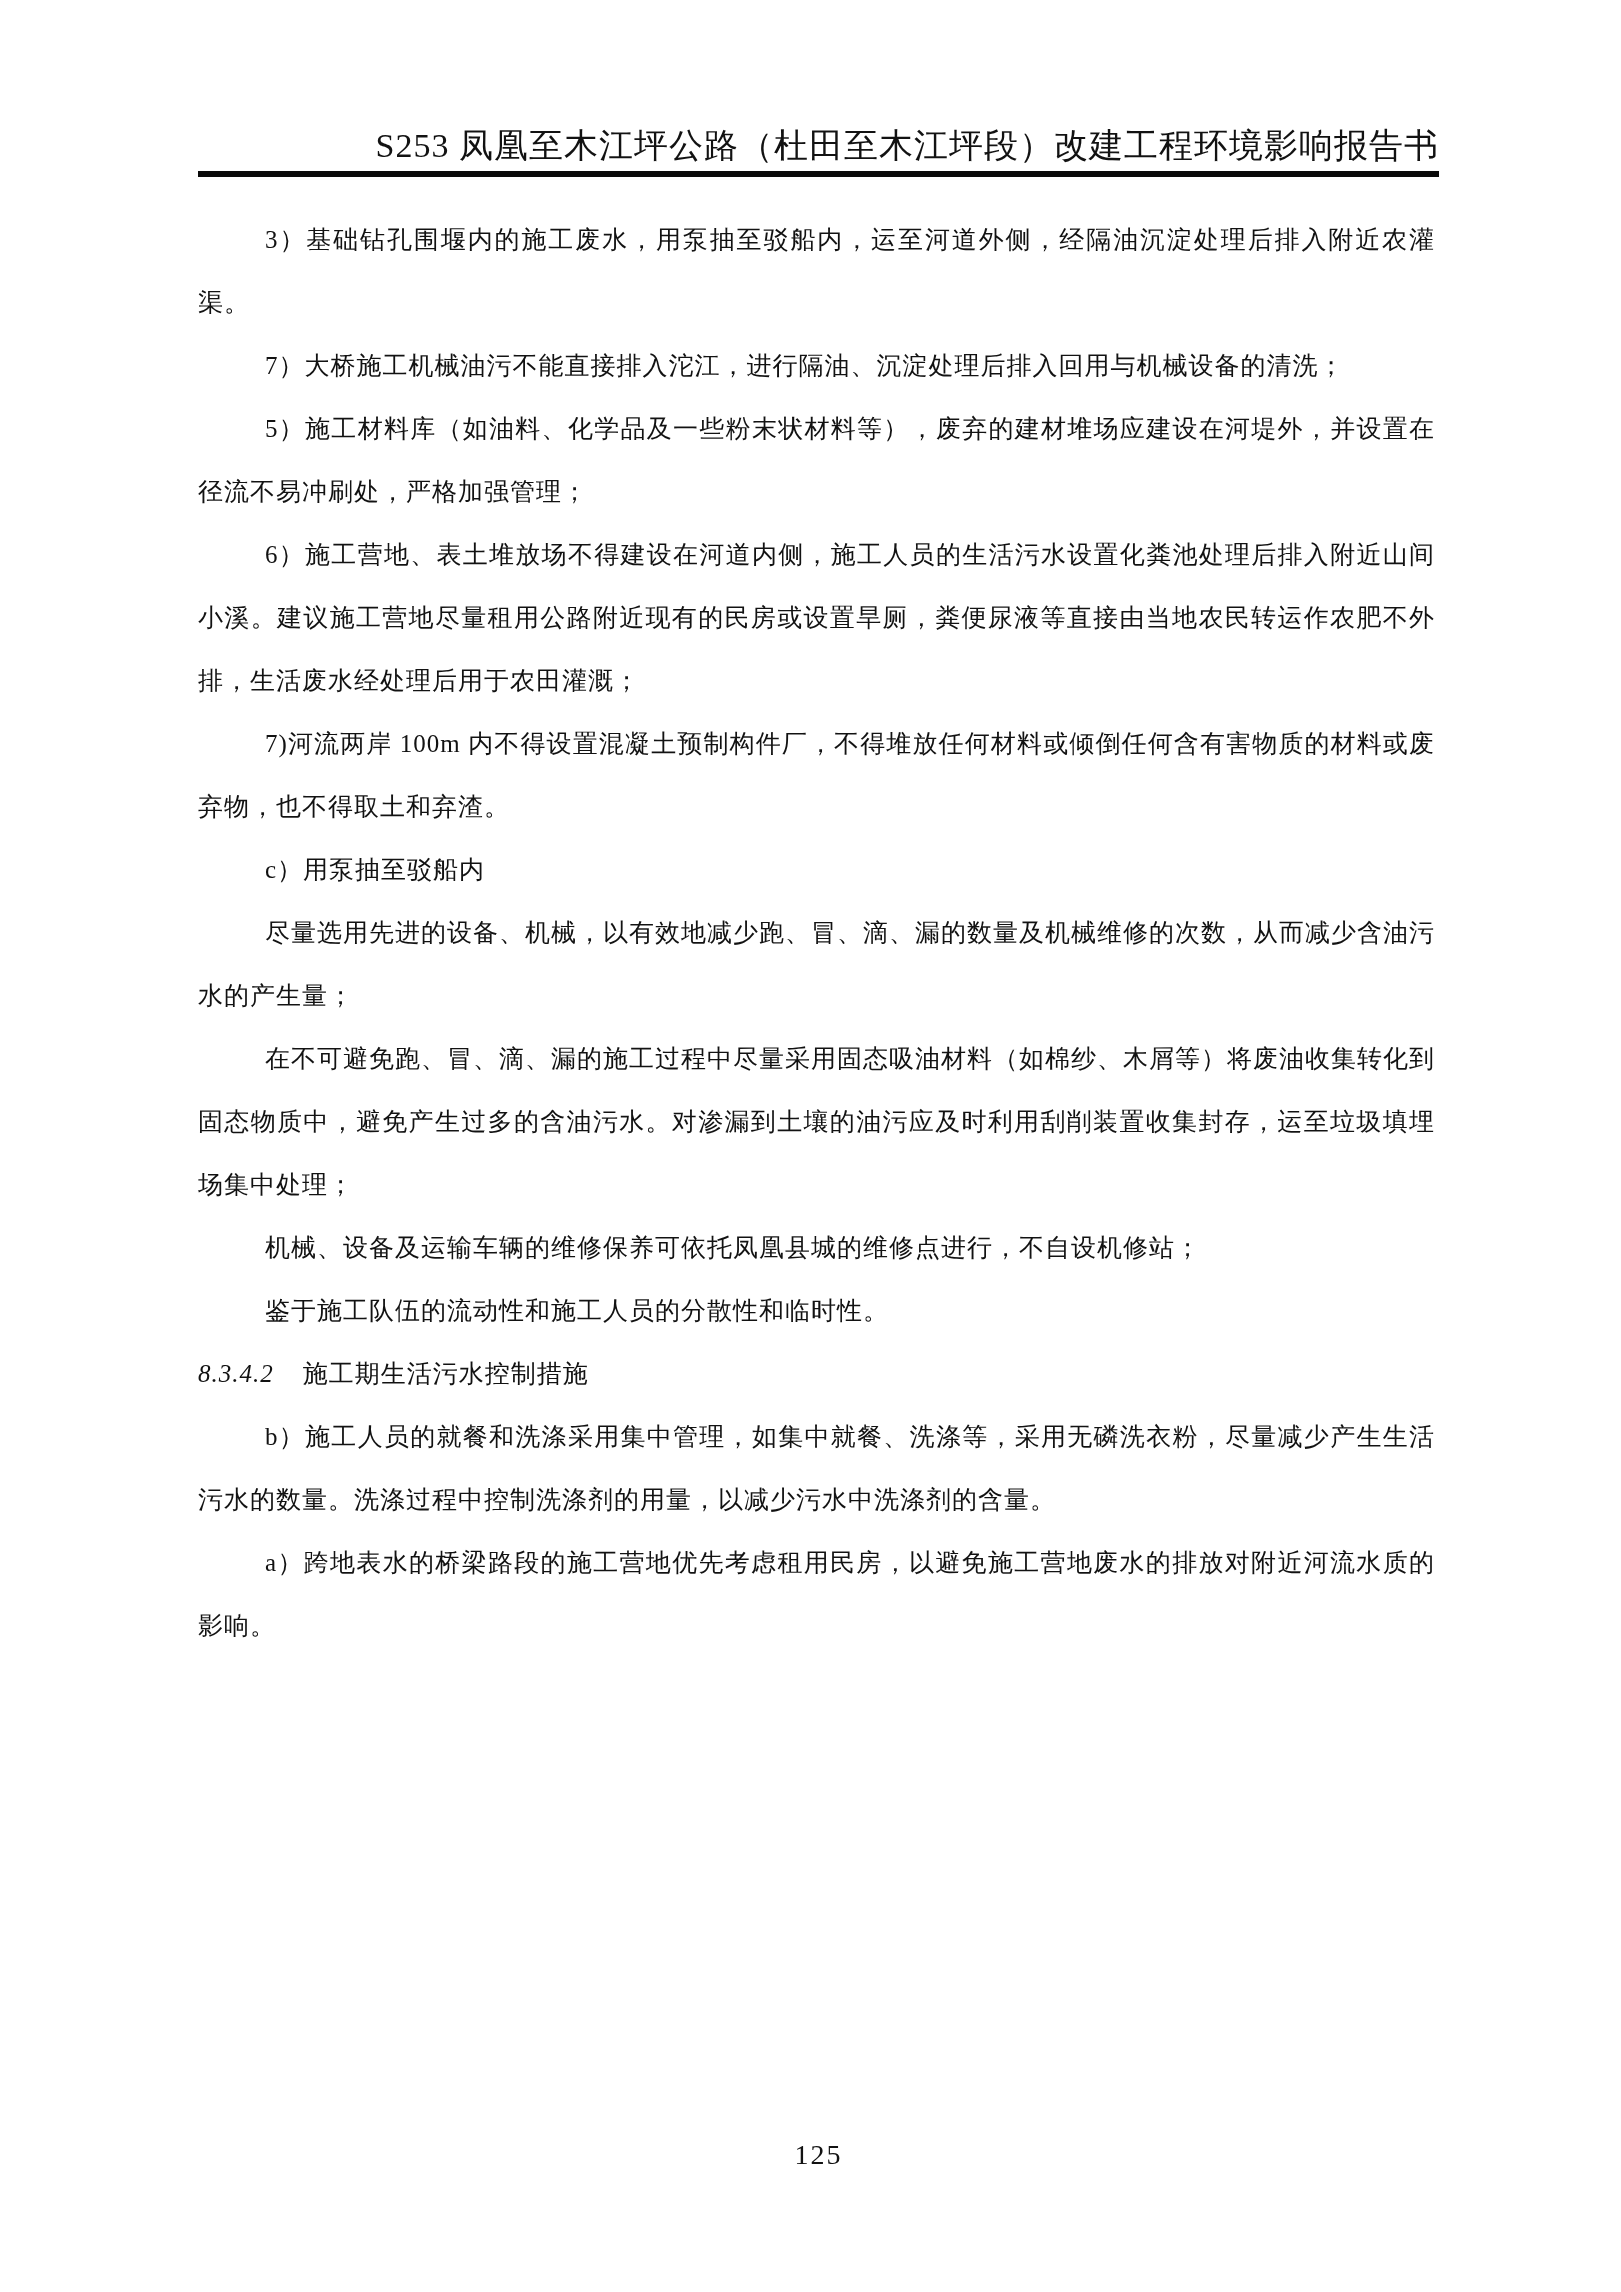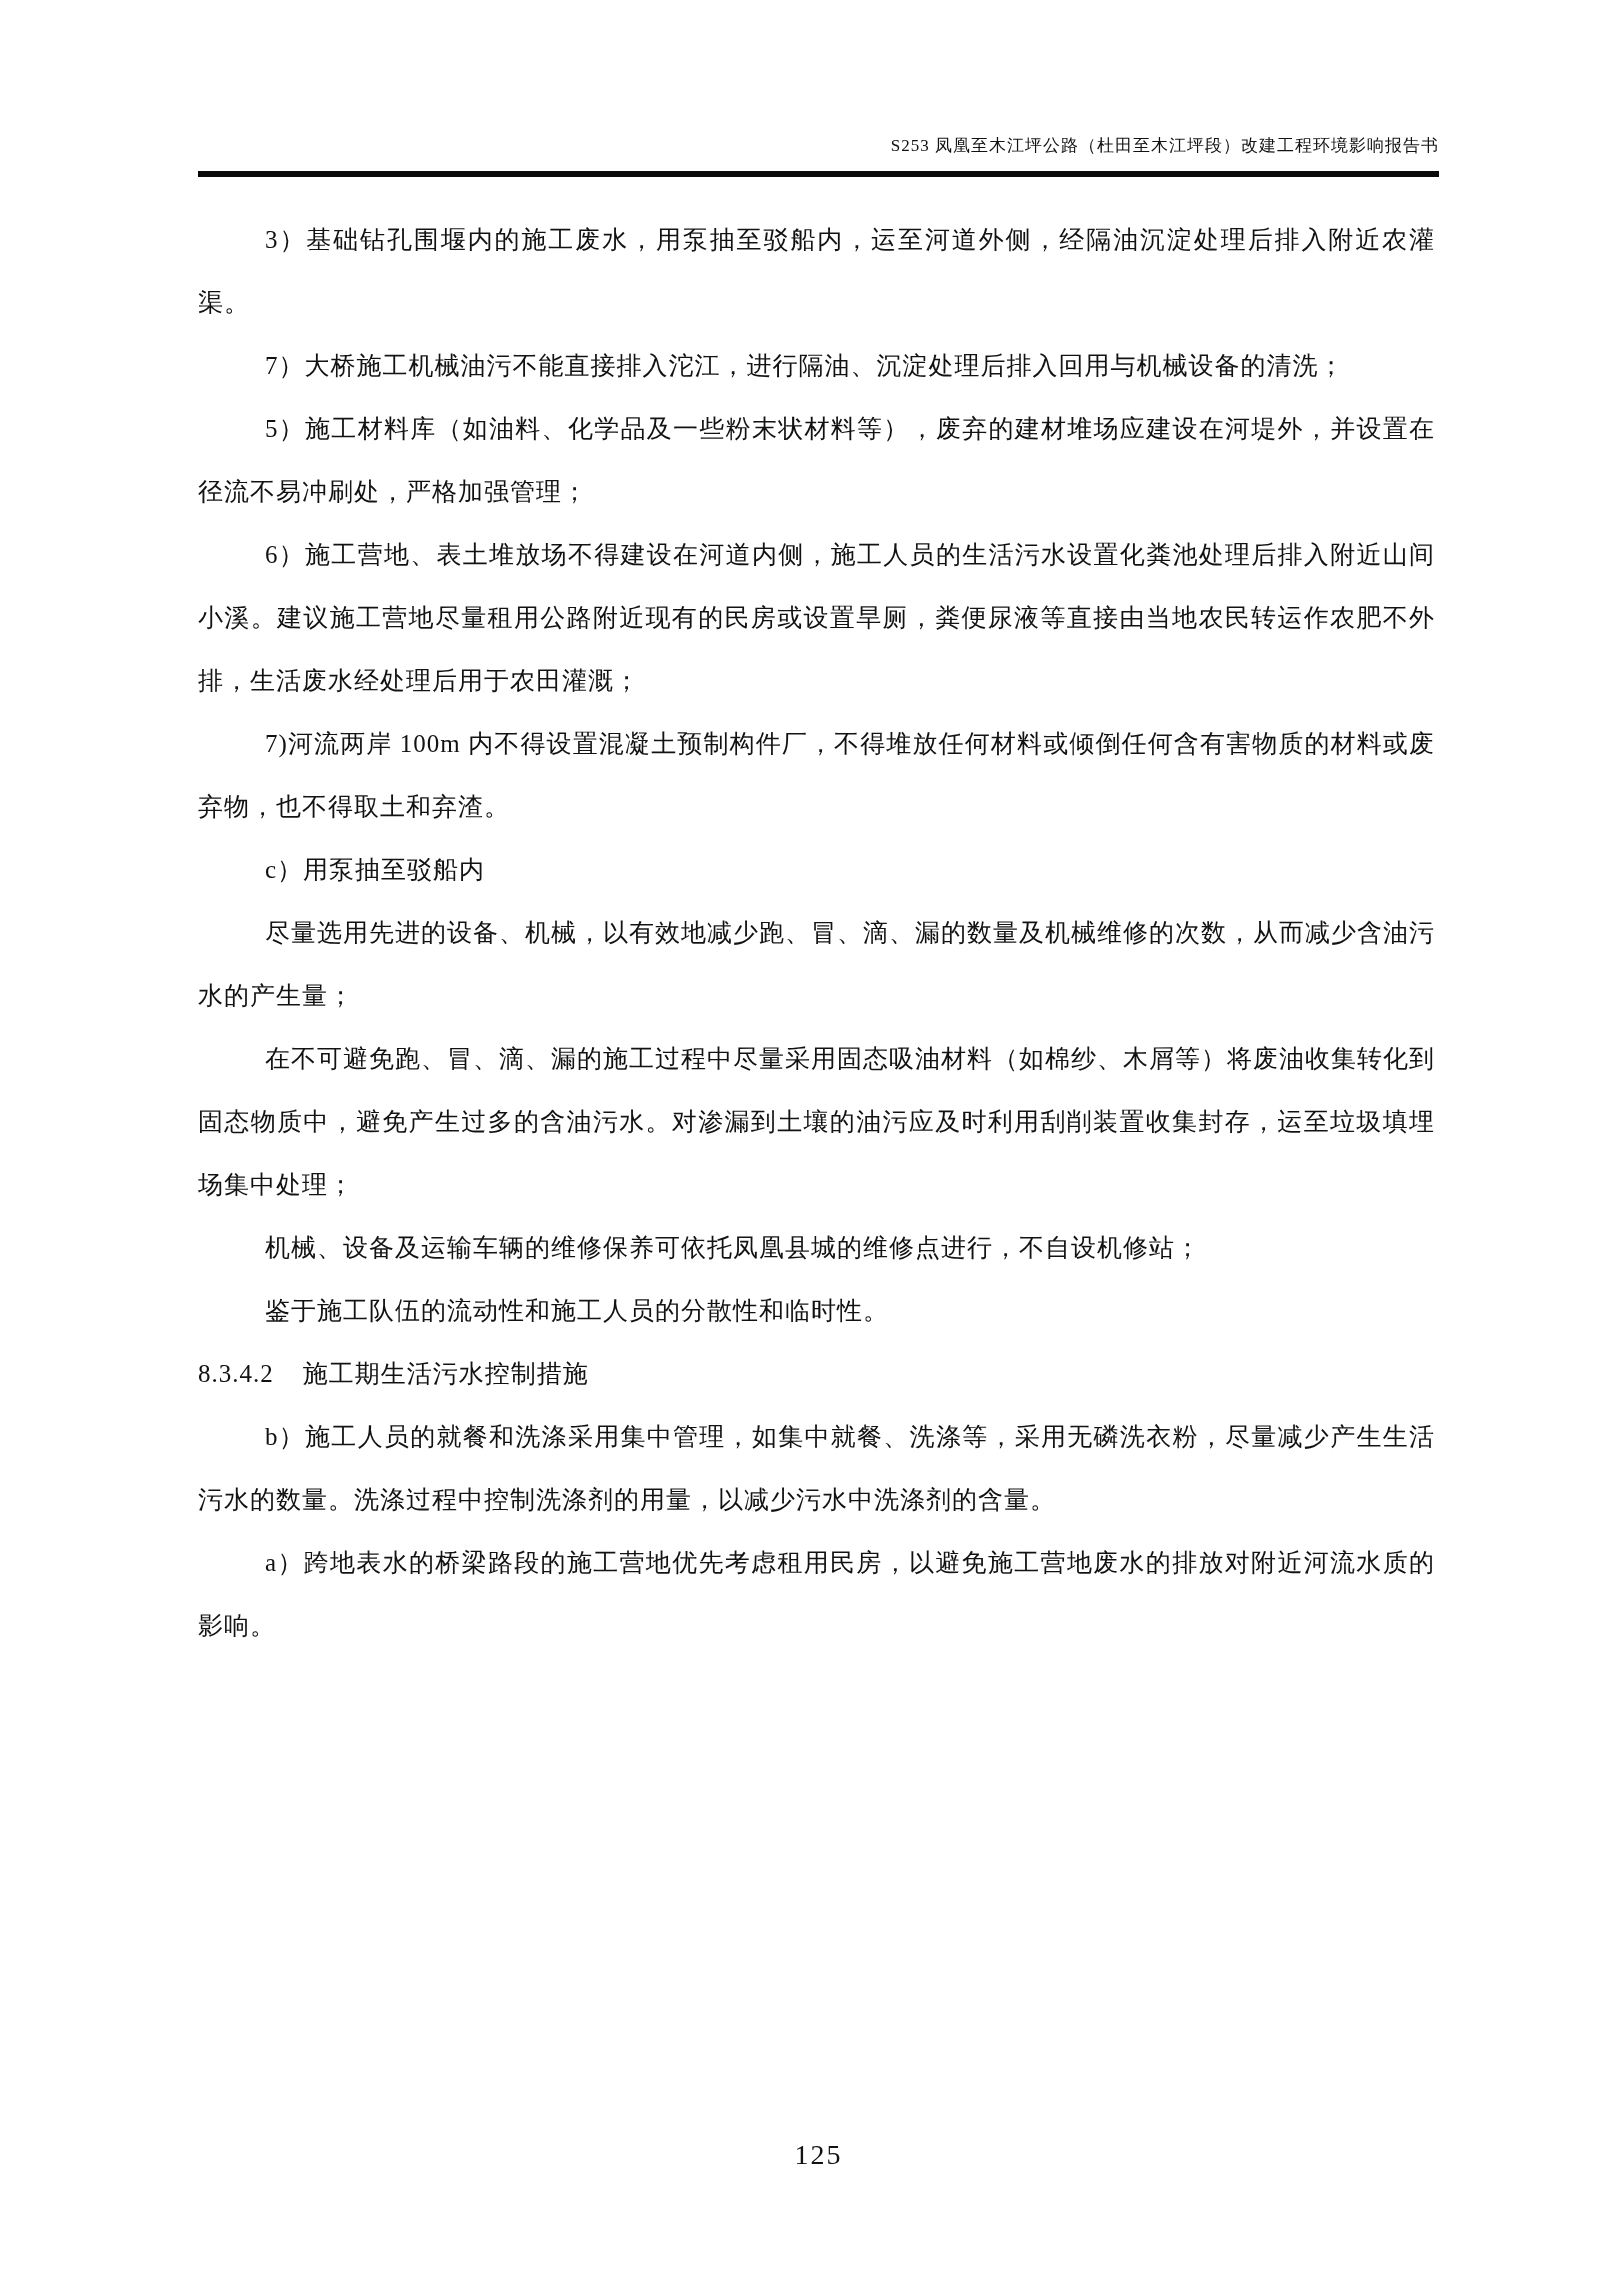--- a/index.html
+++ b/index.html
@@ -16,21 +16,21 @@
     background: #ffffff;
     color: #121212;
     overflow: hidden;
   }
   .header {
     position: absolute;
     left: 198px;
     top: 129px;
     width: 1241px;
     text-align: right;
-    font-size: 17px;
+    font-size: 34px;
     line-height: 33px;
     letter-spacing: 1px;
     padding-bottom: 8.8px;
     border-bottom: 6.9px solid #0a0a0a;
   }
   .content {
     position: absolute;
     left: 198px;
     top: 208px;
     width: 1237px;
@@ -44,20 +44,21 @@
     padding: 0;
   }
   .para.indent {
     text-indent: 67px;
   }
   .para.heading {
     text-indent: 0;
   }
   .hnum {
     margin-right: 29px;
+    font-style: italic;
   }
   .footer {
     position: absolute;
     left: 198px;
     top: 2139px;
     width: 1241px;
     text-align: center;
     font-size: 28px;
     letter-spacing: 2px;
   }

